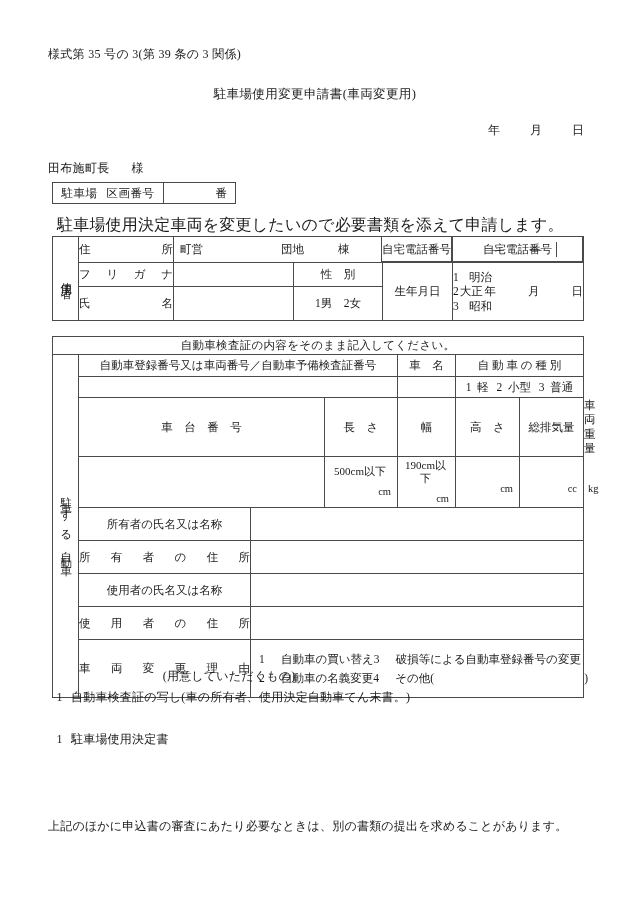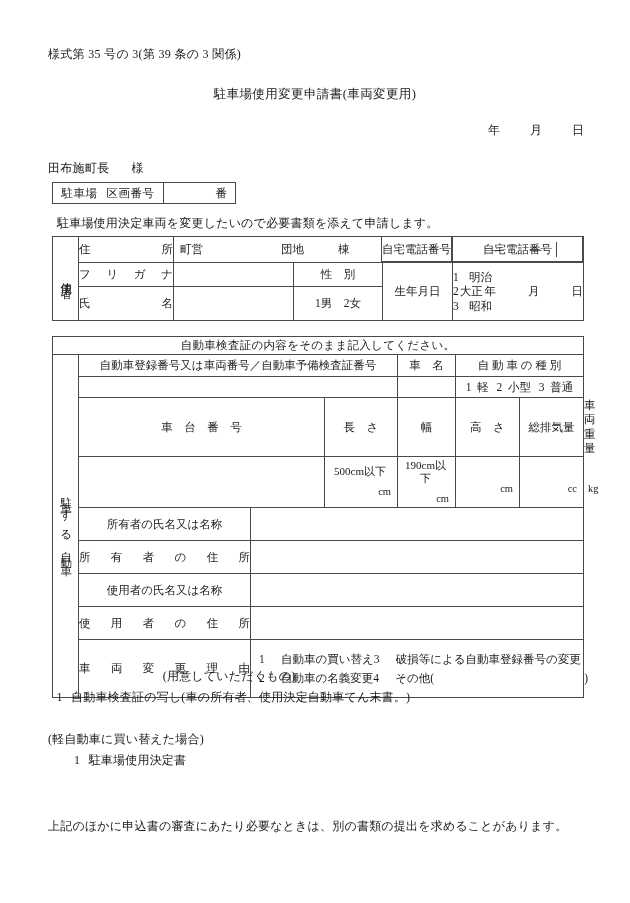--- a/index.html
+++ b/index.html
@@ -31,21 +31,21 @@
                   font-size: 12.5px; letter-spacing: .4px; white-space: nowrap; }
   .date-line    { left: 0;     top: 122px; width: 584px; text-align: right;
                   font-size: 12px; }
   .date-line span { display: inline-block; }
   .date-y { margin-right: 30px; }
   .date-m { margin-right: 30px; }
 
   .addressee    { left: 48px;  top: 160px; font-size: 12px; letter-spacing: .3px; }
   .addressee .sama { margin-left: 22px; }
 
-  .intro        { left: 57px;  top: 215px; font-size: 12px; letter-spacing: .2px; }
+  .intro        { left: 57px;  top: 215px; font-size: 16px; letter-spacing: .2px; }
 
   
   .lot-box {
     position: absolute;
     left: 52px; top: 182px;
     width: 184px; height: 22px;
     border: 1px solid #4a4a4a;
     box-sizing: border-box;
     display: flex;
   }
@@ -445,21 +445,20 @@
     </tr>
   </tbody>
     </table>
 
   <div class="notes" id="notes-prepare">
     <div>(用意していただくもの)</div>
     <div><span class="num">1</span><span>自動車検査証の写し(車の所有者、使用決定自動車てん末書。)</span></div>
   </div>
 
   <div class="notes" id="notes-kei">
-    <div>(軽自動車に買い替えた場合)</div>
     <div><span class="num">1</span><span>駐車場使用決定書</span></div>
   </div>
 
   <div class="notes" id="notes-final">
     <div>上記のほかに申込書の審査にあたり必要なときは、別の書類の提出を求めることがあります。</div>
   </div>
 
 </div>
 
 </body></html>

